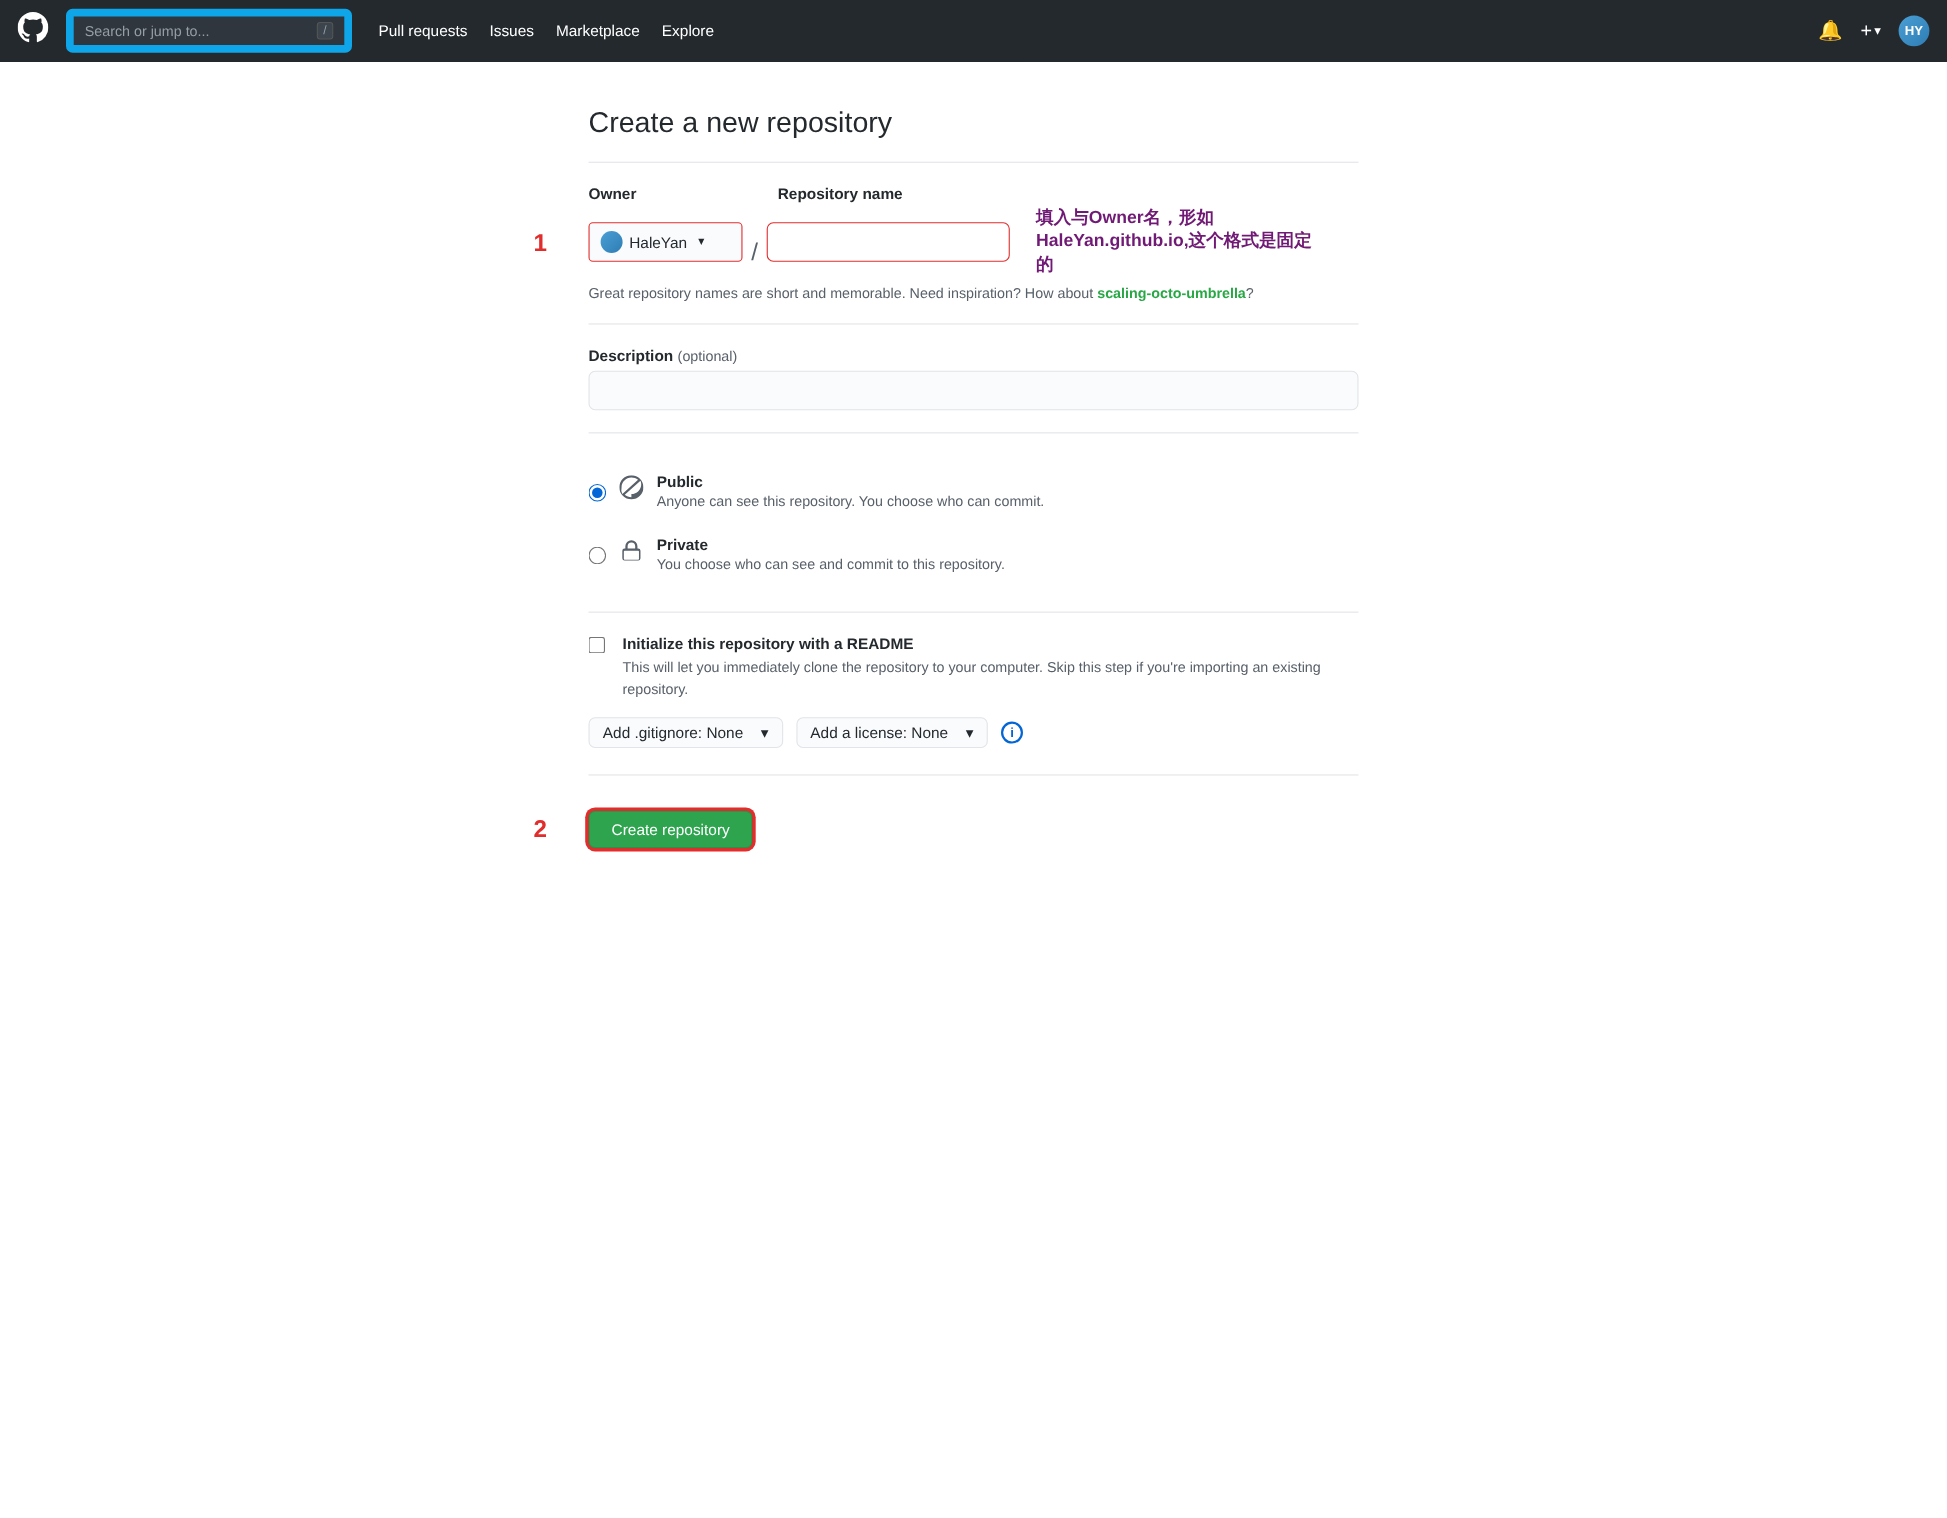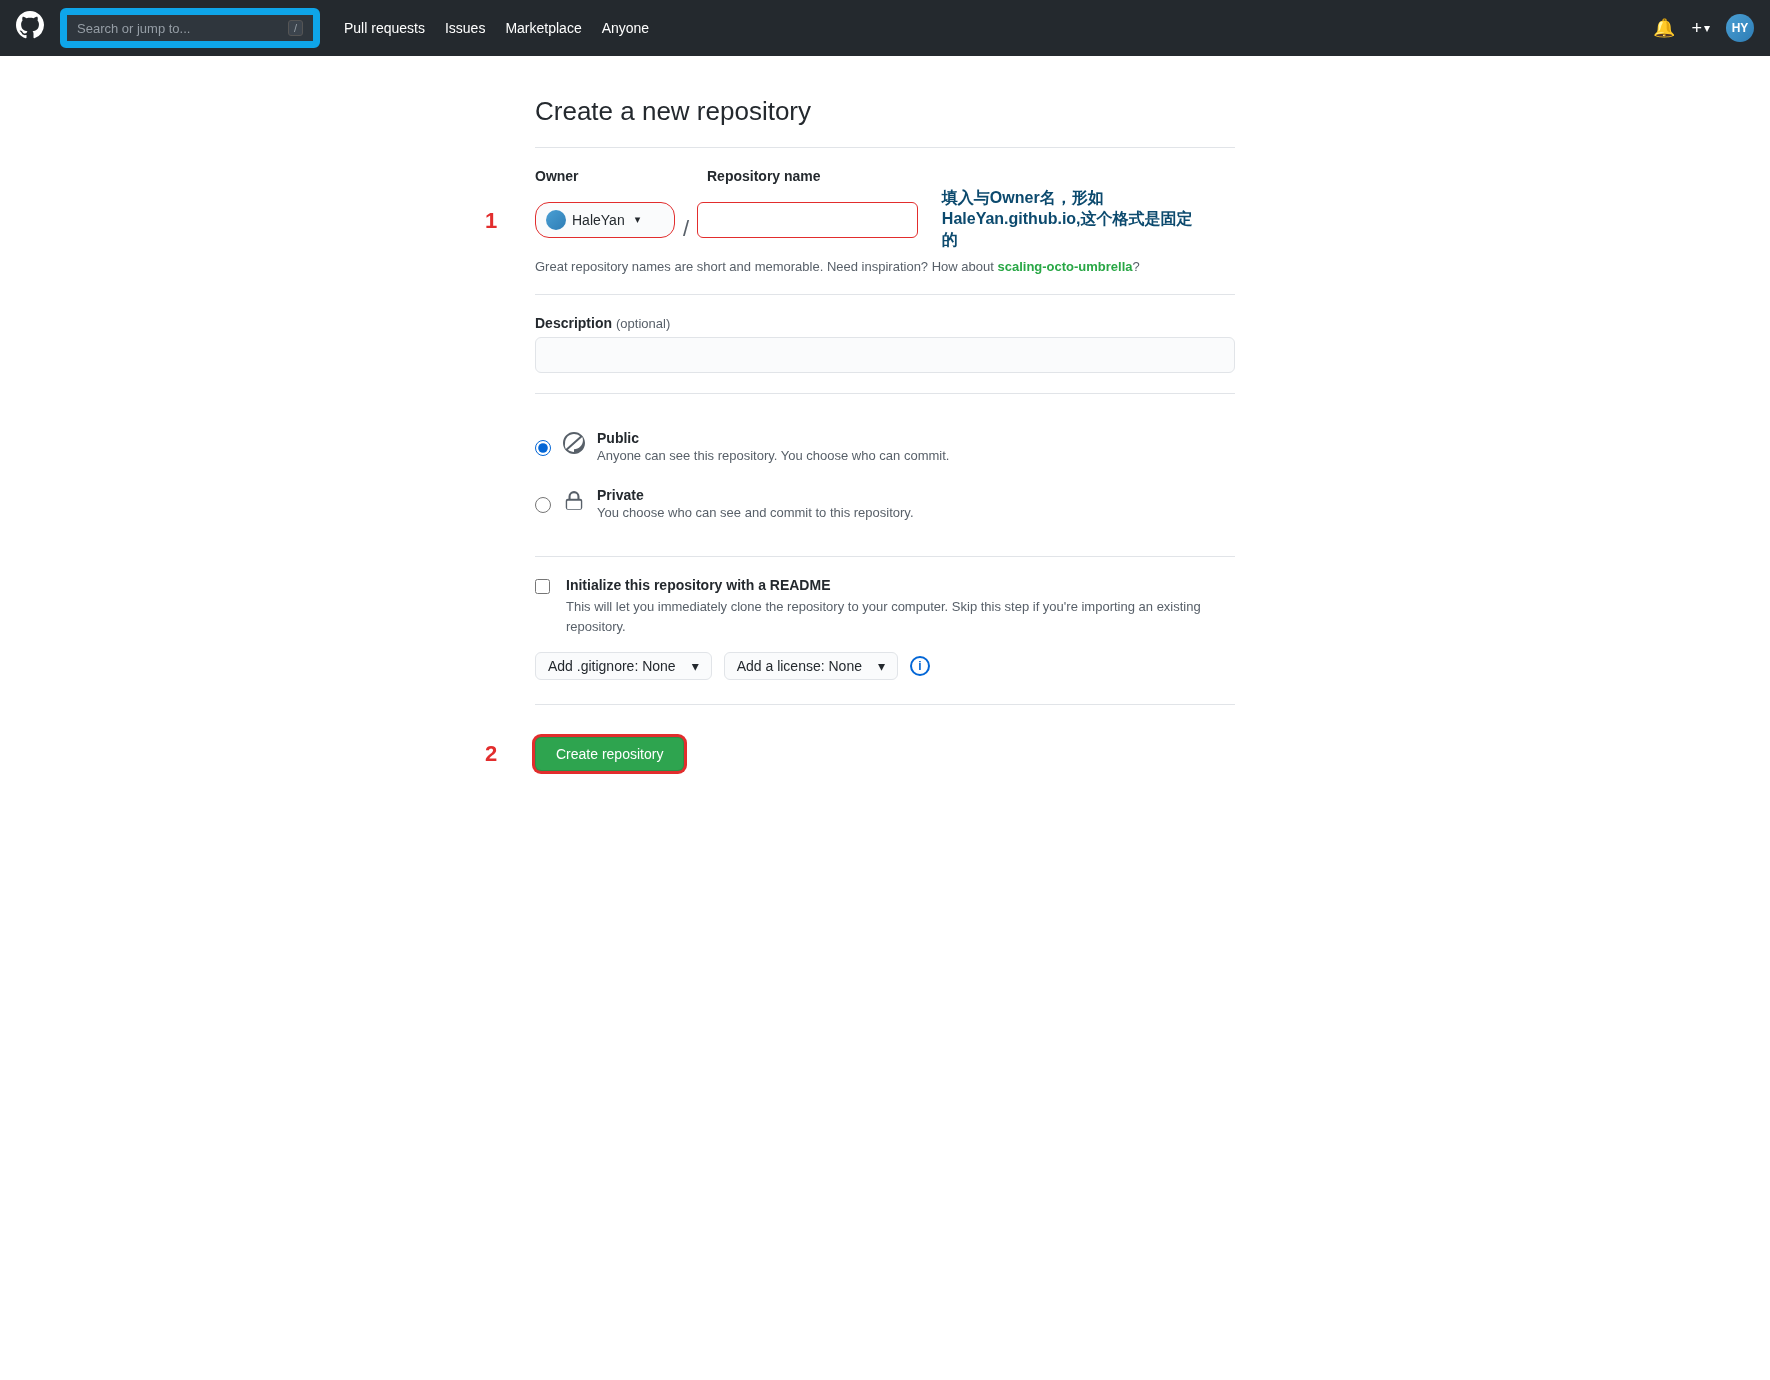--- a/index.html
+++ b/index.html
@@ -126,21 +126,21 @@
       display: flex;
       align-items: center;
       gap: 8px;
       margin-bottom: 8px;
     }
     .owner-select {
       display: flex;
       align-items: center;
       gap: 6px;
       border: 1px solid #e22d2d;
-      border-radius: 14px;
+      border-radius: 4px;
       padding: 6px 10px;
       background: #fafbfc;
       cursor: pointer;
       font-size: 14px;
       color: #24292e;
       height: 36px;
       min-width: 140px;
     }
     .owner-avatar-small {
       width: 20px;
@@ -329,21 +329,21 @@
       left: -50px;
       top: 50%;
       transform: translateY(-50%);
     }
     .annotation-wrapper {
       position: relative;
     }
 
     
     .tooltip-annotation {
-      color: #0c4a6e;
+      color: #701a75;
       font-size: 16px;
       font-weight: bold;
       margin-left: 16px;
       display: inline;
     }
     .owner-col { min-width: 140px; }
     .repo-col { flex: 1; }
 
     .labels-row {
       display: flex;
@@ -371,21 +371,21 @@
     </svg>
   </div>
   <div class="nav-search">
     <span class="nav-search-text">Search or jump to...</span>
     <span class="nav-search-slash">/</span>
   </div>
   <ul class="nav-links">
     <li><a>Pull requests</a></li>
     <li><a>Issues</a></li>
     <li><a>Marketplace</a></li>
-    <li><a>Anyone</a></li>
+    <li><a>Explore</a></li>
   </ul>
   <div class="nav-right">
     <button class="nav-icon-btn">🔔</button>
     <div class="nav-plus">
       <span>+</span>
       <span style="font-size:12px;">▾</span>
     </div>
     <div class="nav-avatar">HY</div>
   </div>
 </nav>

